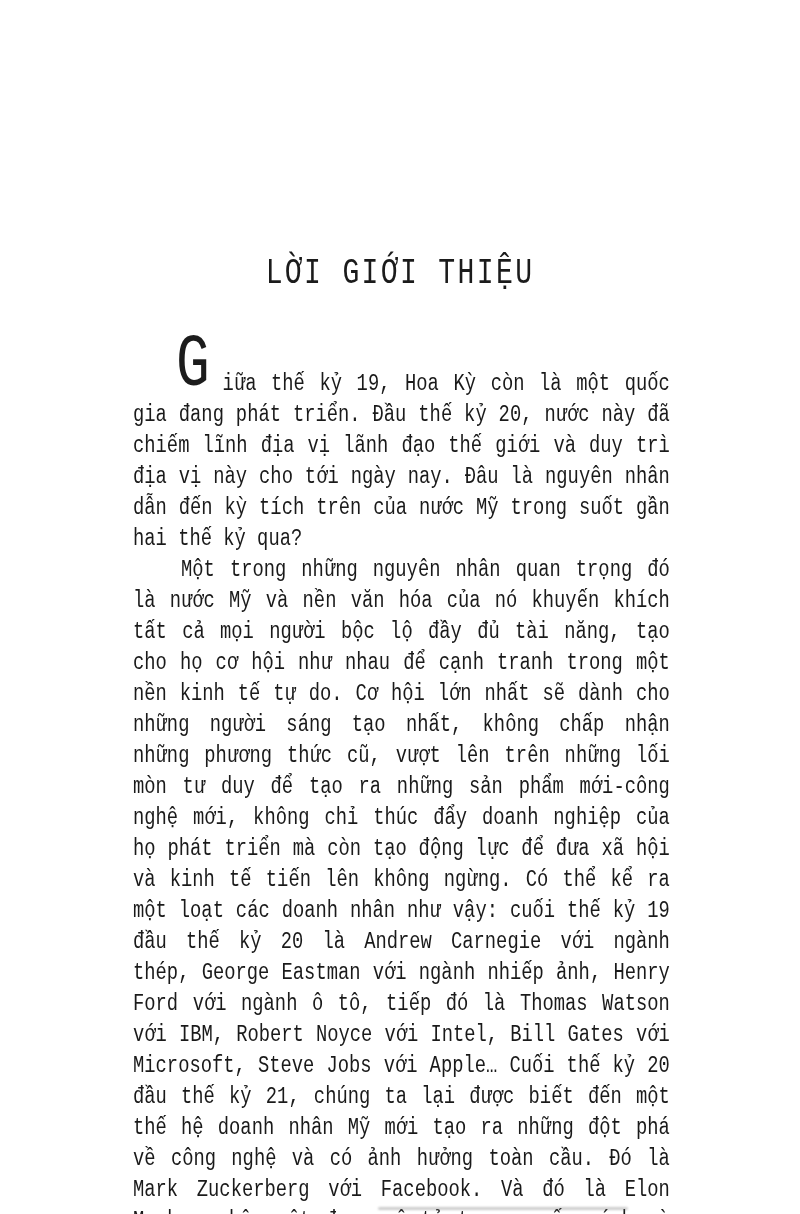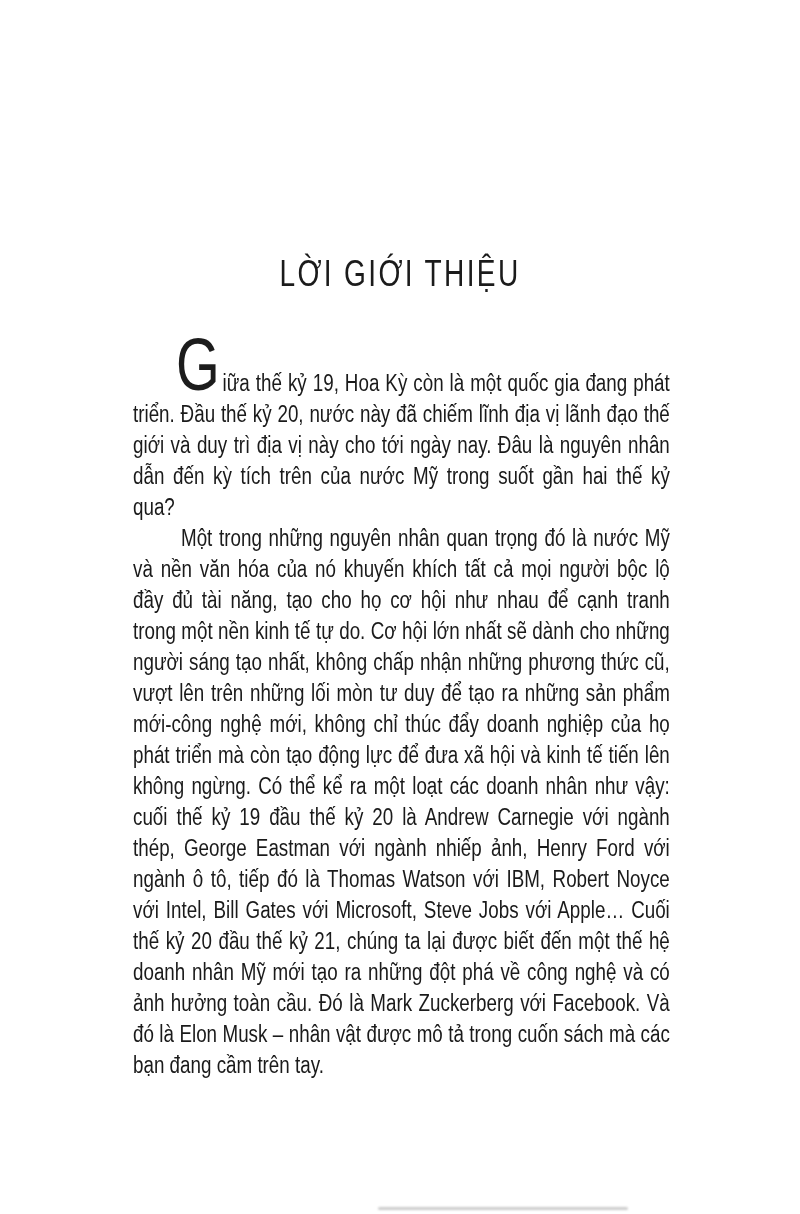--- a/index.html
+++ b/index.html
@@ -3,21 +3,21 @@
 <meta charset="utf-8">
 <style>
   * { box-sizing: border-box; }
   html, body { margin: 0; padding: 0; background: #ffffff; }
   .page {
     position: relative;
     width: 800px;
     height: 1214px;
     background: #ffffff;
     overflow: hidden;
-    font-family: Liberation Sans, sans-serif;
+    font-family: Liberation Mono, monospace;
     color: #191919;
   }
   .chapter-title {
     position: absolute;
     top: 253px;
     left: 0;
     width: 800px;
     margin: 0;
     text-align: center;
     font-weight: 400;

